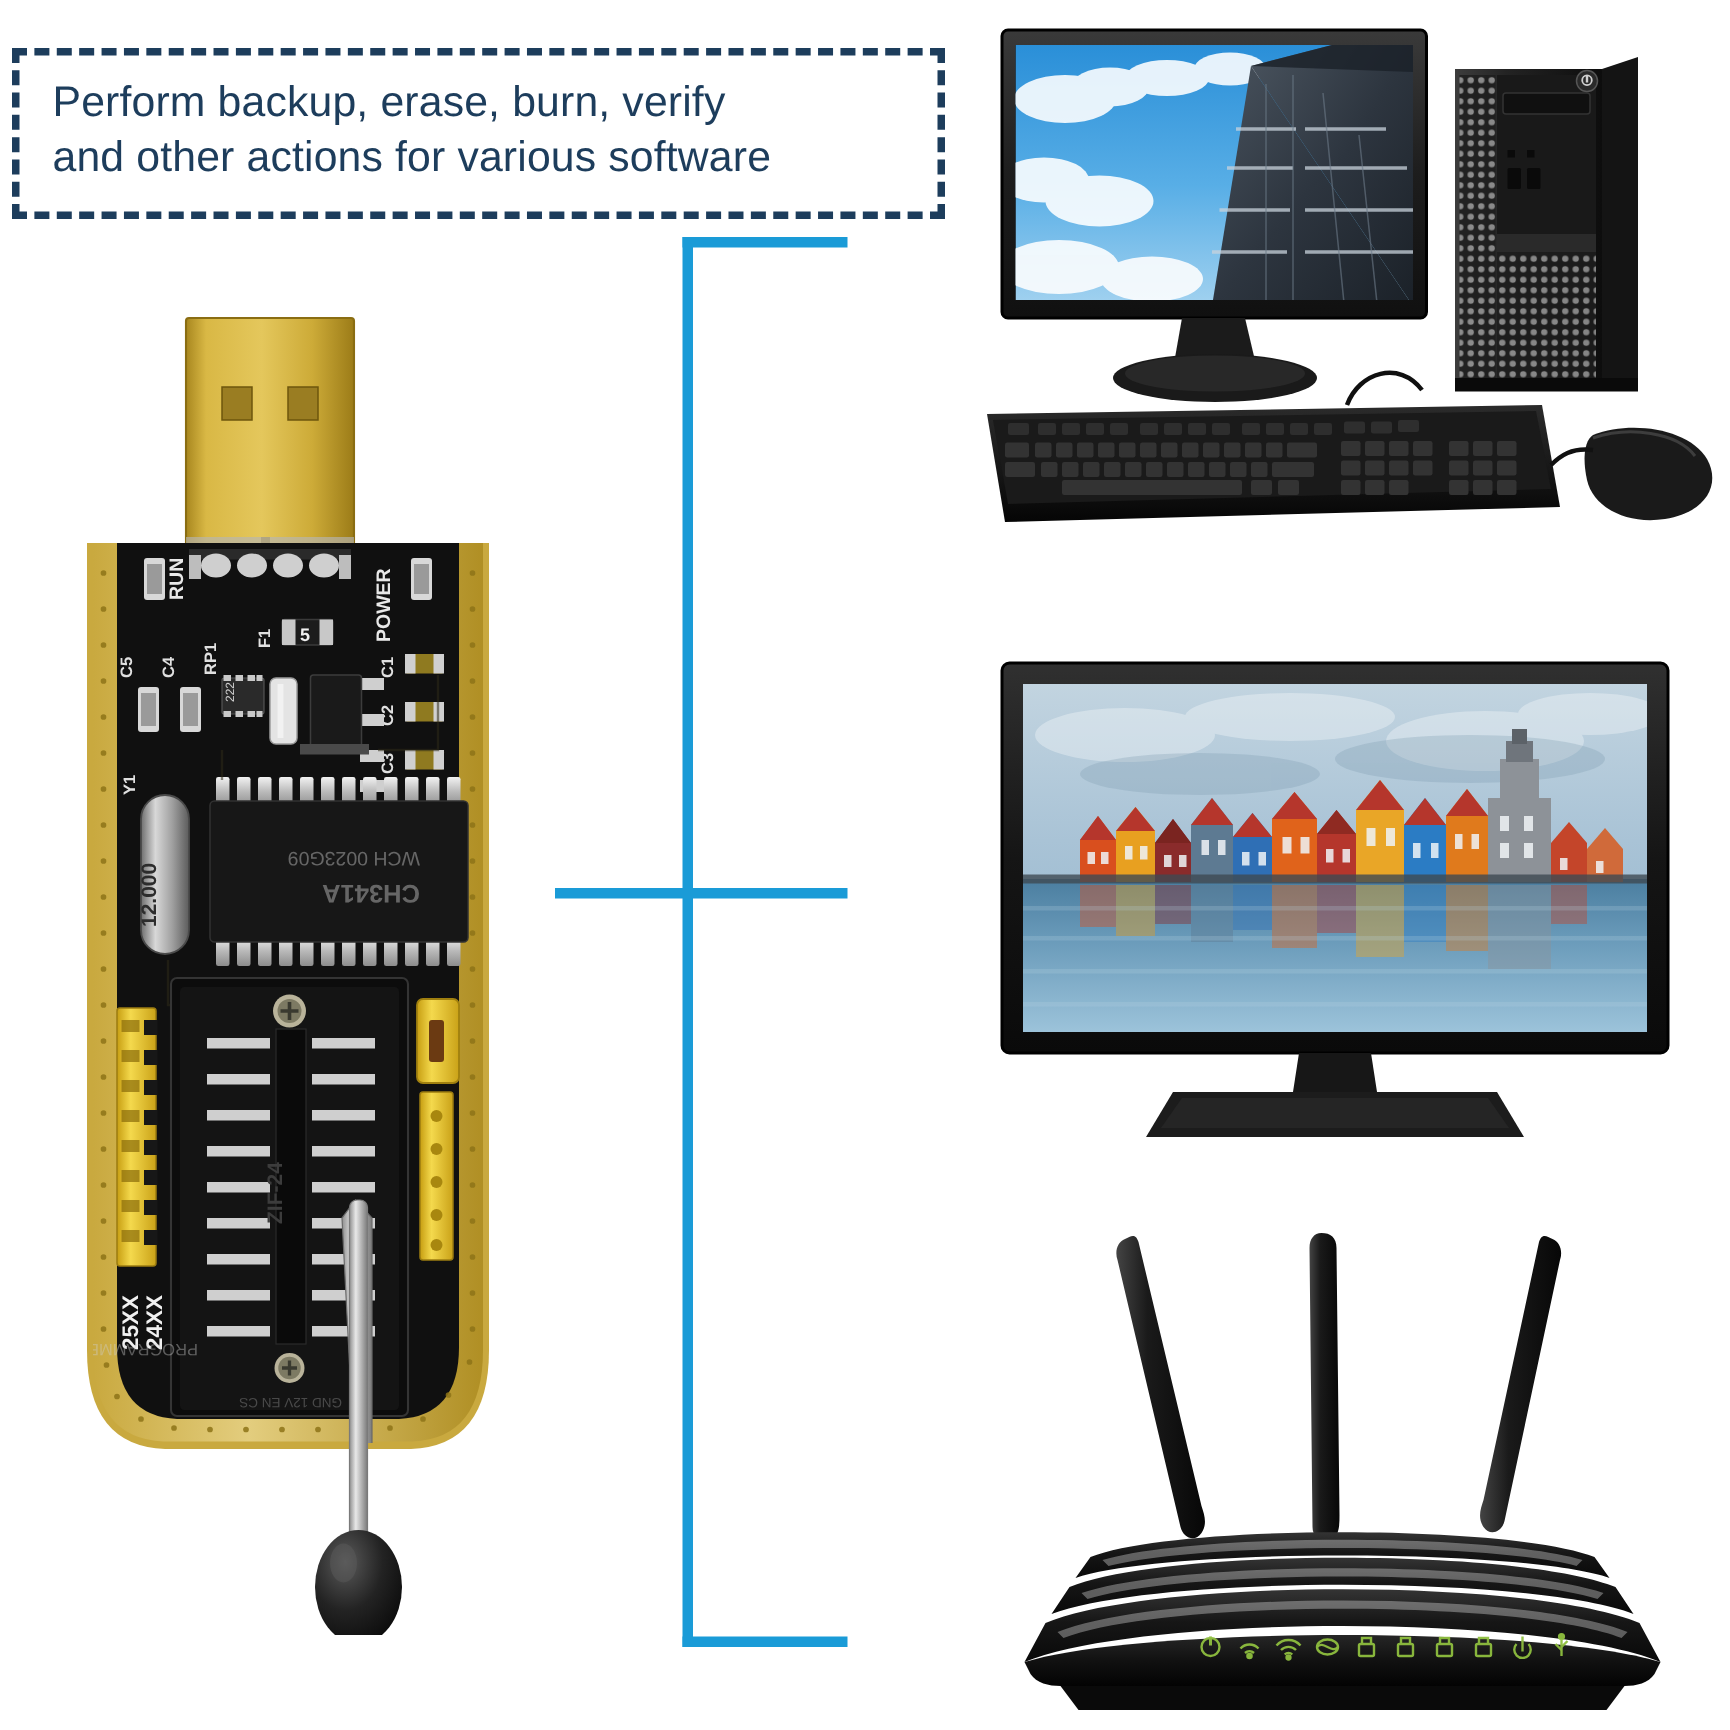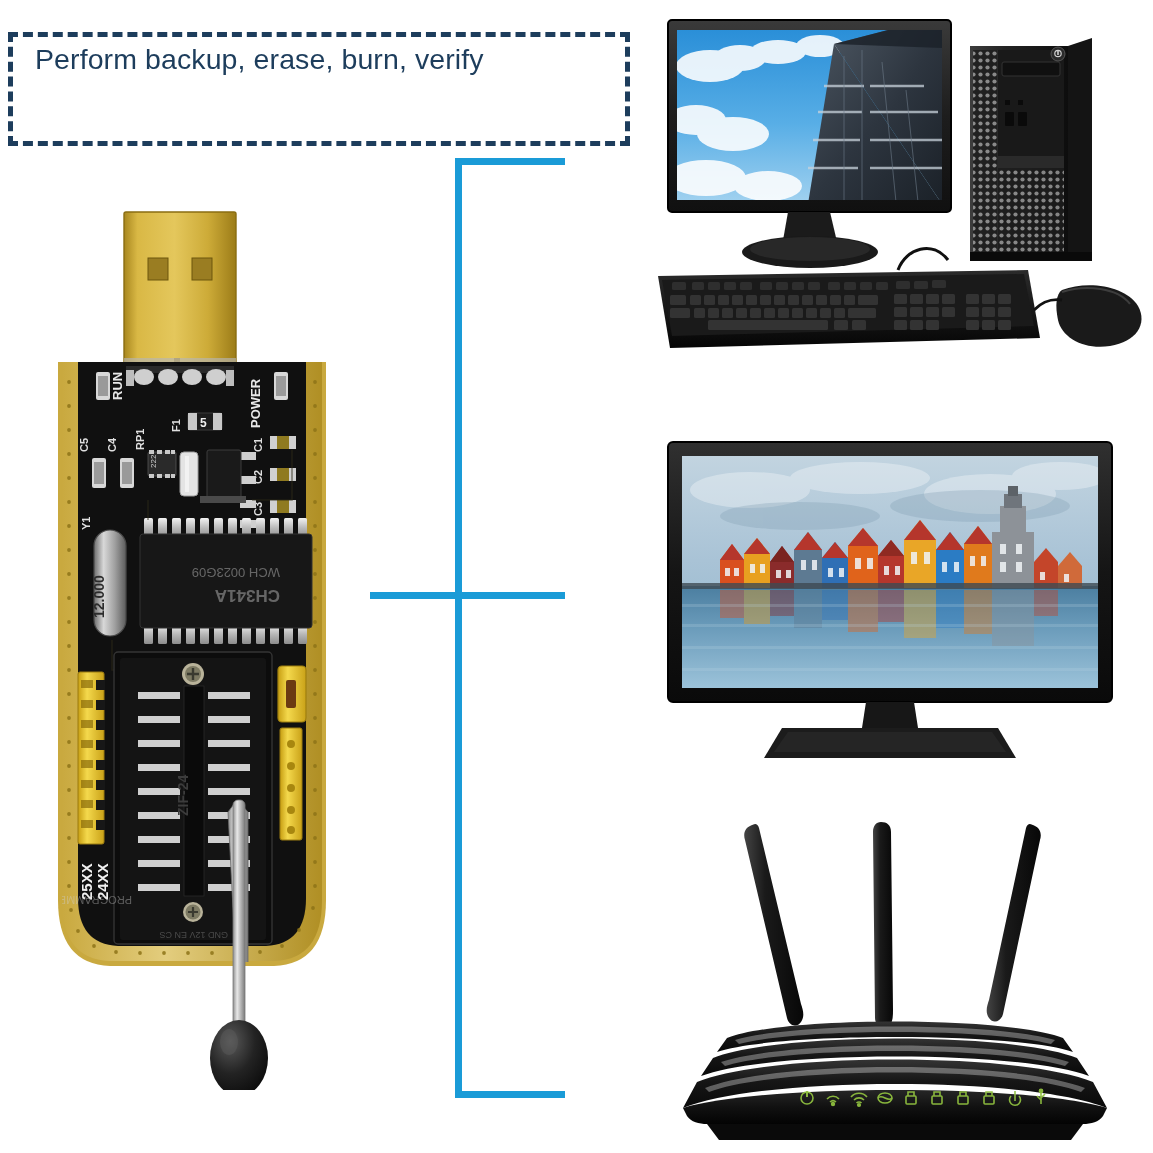--- a/index.html
+++ b/index.html
@@ -12,21 +12,21 @@
   }
   #stage { position: relative; width: 1153px; height: 1153px; background: #fff; }
 
   
   #callout {
     position: absolute; left: 8px; top: 32px;
     width: 622px; height: 114px;
     border: 5px dashed #1d3d5c;
     background: #ffffff;
     display: flex; flex-direction: column;
-    justify-content: flex-start;
+    justify-content: center;
     padding: 4px 20px 8px 22px;
   }
   .callout-line {
     color: #1d3d5c;
     font-size: 28.5px;
     line-height: 37px;
     letter-spacing: 0.1px;
     white-space: nowrap;
   }
 
@@ -43,20 +43,21 @@
 
   svg { display: block; }
 </style>
 </head>
 <body>
 
 <div id="stage">
 
   <div id="callout">
     <div class="callout-line">Perform backup, erase, burn, verify</div>
+    <div class="callout-line">and other actions for various software</div>
   </div>
 
   <div id="bracket">
     <svg width="225" height="955" viewBox="0 0 225 955">
       <g fill="#1a9bd7">
         <rect x="85" y="8" width="7" height="940"></rect>
         <rect x="85" y="8" width="110" height="7"></rect>
         <rect x="0" y="442" width="195" height="7"></rect>
         <rect x="85" y="941" width="110" height="7"></rect>
       </g>

